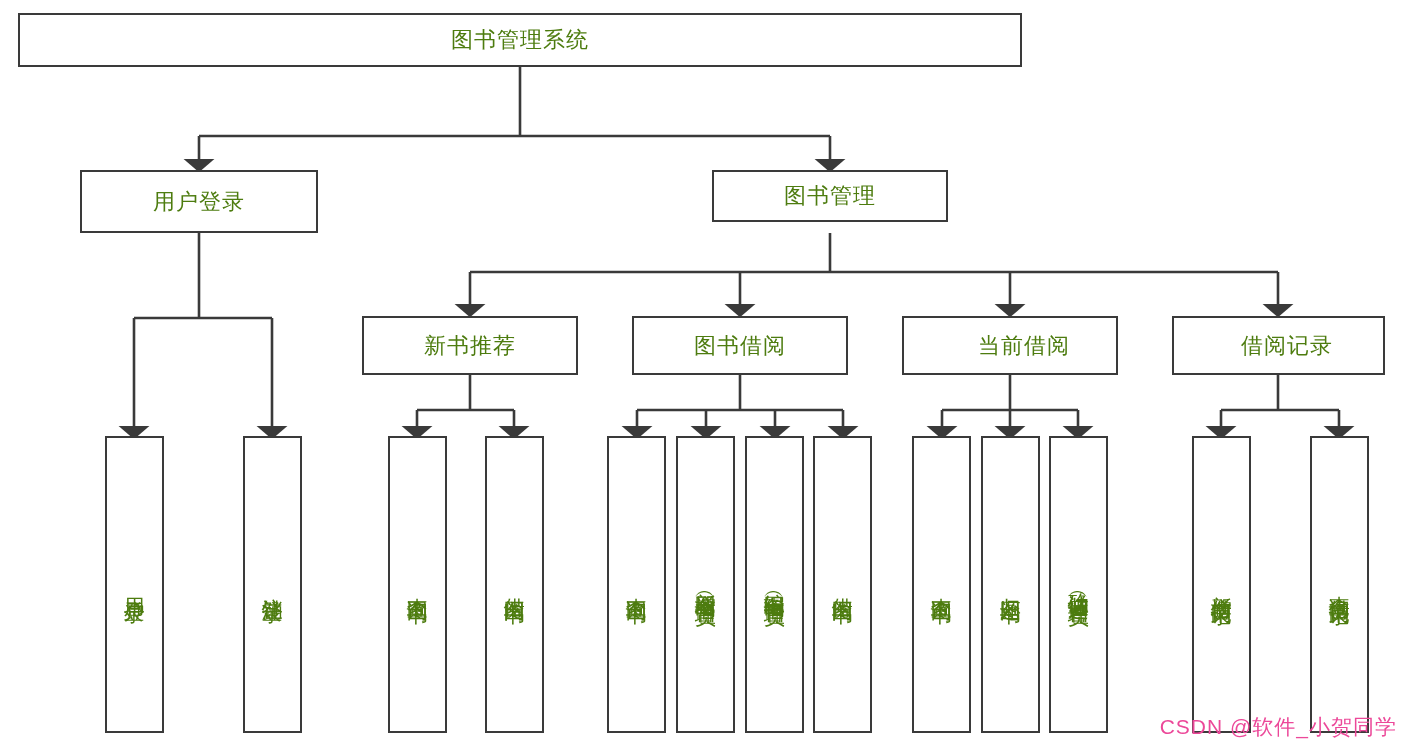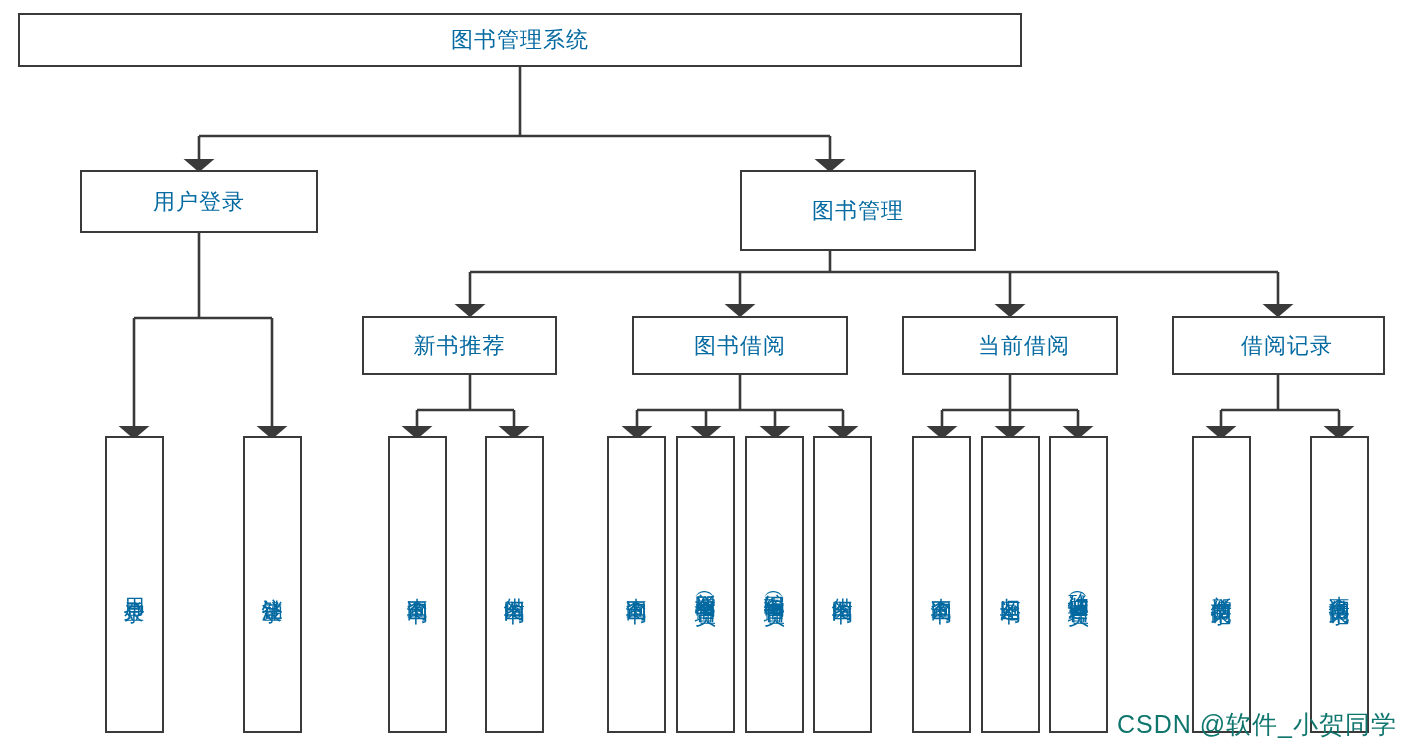--- a/index.html
+++ b/index.html
@@ -1,25 +1,25 @@
 <!DOCTYPE html>
 <html><head>
 <meta charset="utf-8">
 <style>
   html,body{margin:0;padding:0;background:#ffffff;}
   body{width:1405px;height:747px;overflow:hidden;font-family:"Liberation Sans","DejaVu Sans",sans-serif;}
   #canvas{position:relative;width:1405px;height:747px;background:#ffffff;}
   svg.links{position:absolute;left:0;top:0;width:1405px;height:747px;}
   .node{position:absolute;box-sizing:border-box;background:#ffffff;border:2.5px solid #3a3a3a;
-        display:flex;align-items:center;justify-content:center;color:#0369a1;}
+        display:flex;align-items:center;justify-content:center;color:#4d7c0f;}
   .node.h{font-size:22px;letter-spacing:1px;white-space:nowrap;}
   .node.v{writing-mode:vertical-rl;text-orientation:upright;font-size:21px;line-height:1.22;
           letter-spacing:2px;padding:6px 0;text-align:center;}
   .node.v .vtxt{writing-mode:vertical-rl;text-orientation:upright;white-space:nowrap;}
-  .watermark{position:absolute;right:8px;bottom:6px;font-size:25px;color:#0f766e;
+  .watermark{position:absolute;right:8px;bottom:6px;font-size:21px;color:#ec4899;
              letter-spacing:1px;white-space:nowrap;}
 </style>
 </head>
 <body>
 
 <div id="canvas">
 
   <svg class="links" viewBox="0 0 1405 747" xmlns="http://www.w3.org/2000/svg">
     <defs>
       <marker id="arw" markerWidth="10" markerHeight="12" refX="1.6" refY="6" orient="auto" markerUnits="strokeWidth">
@@ -70,25 +70,25 @@
     </g>
   </svg>
 
   <div class="node h" style="left:18px;top:13px;width:1004px;height:54px;">
     <span>图书管理系统</span>
   </div>
 
   <div class="node h" style="left:80px;top:170px;width:238px;height:63px;">
     <span>用户登录</span>
   </div>
-  <div class="node h" style="left:712px;top:170px;width:236px;height:81px;margin-left:28px;">
+  <div class="node h" style="left:712px;top:170px;width:236px;height:52px;">
     <span>图书管理</span>
   </div>
 
-  <div class="node h" style="left:362px;top:316px;width:195px;height:59px;">
+  <div class="node h" style="left:362px;top:316px;width:216px;height:59px;">
     <span>新书推荐</span>
   </div>
   <div class="node h" style="left:632px;top:316px;width:216px;height:59px;">
     <span>图书借阅</span>
   </div>
   <div class="node h" style="left:902px;top:316px;width:216px;height:59px;padding-left:28px;">
     <span>当前借阅</span>
   </div>
   <div class="node h" style="left:1172px;top:316px;width:213px;height:59px;padding-left:17px;">
     <span>借阅记录</span>

